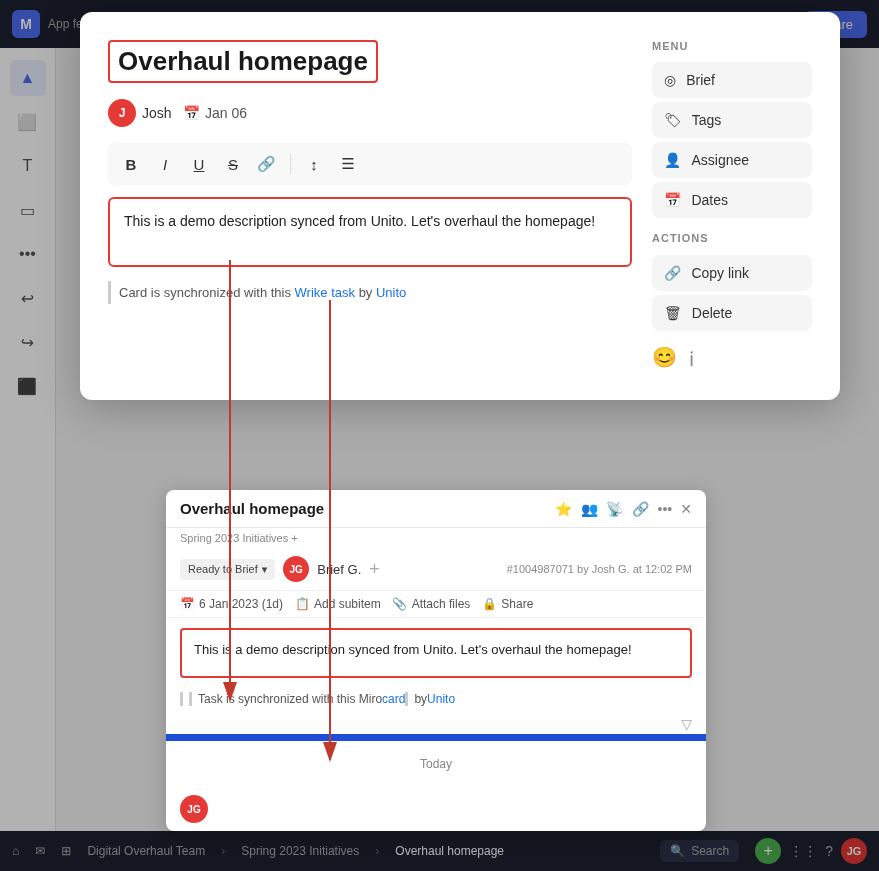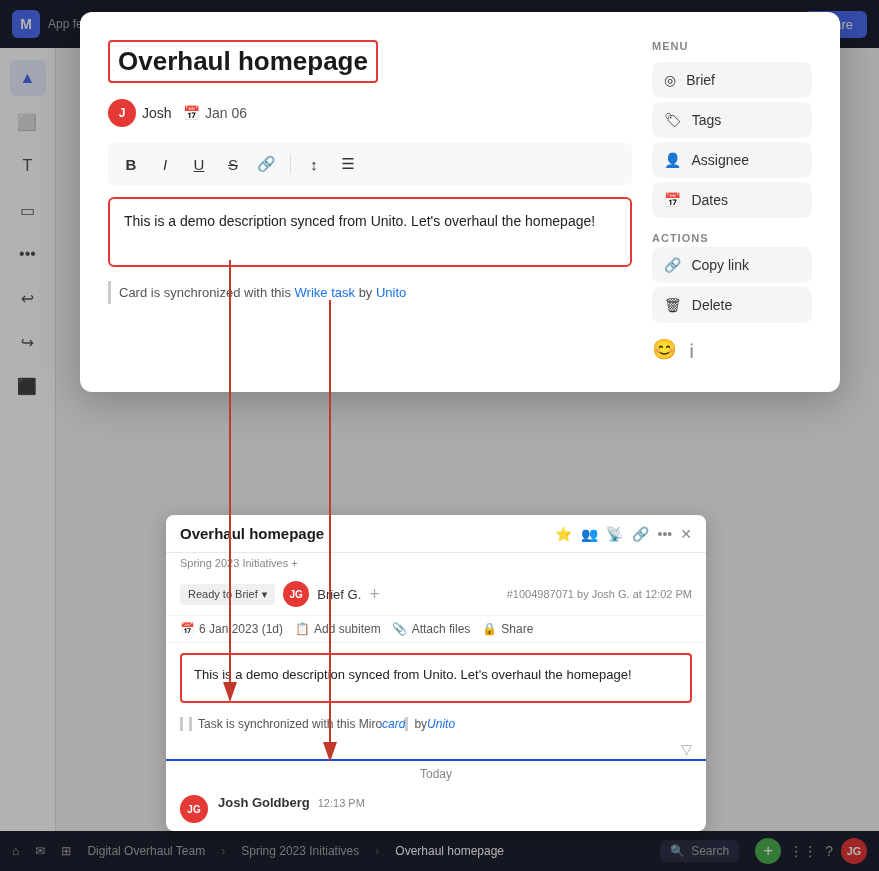--- a/index.html
+++ b/index.html
@@ -120,21 +120,21 @@
 
     
     .menu-label { font-size: 11px; font-weight: 600; color: #888; letter-spacing: 1px; margin-bottom: 10px; }
     .menu-item {
       display: flex; align-items: center; gap: 10px; padding: 10px 12px;
       border-radius: 8px; cursor: pointer; font-size: 14px; color: #333; margin-bottom: 4px;
       background: #f5f5f5;
     }
     .color-dot { width: 16px; height: 16px; background: #4c6ef5; border-radius: 50%; }
 
-    .actions-label { font-size: 11px; font-weight: 600; color: #888; letter-spacing: 1px; margin: 14px 0 3px; }
+    .actions-label { font-size: 11px; font-weight: 600; color: #888; letter-spacing: 1px; margin: 14px 0 11px; }
 
     .bottom-icons { display: flex; gap: 12px; margin-top: 14px; font-size: 20px; color: #888; }
     .bottom-icon { cursor: pointer; }
 
     
     .arrow-container {
       position: absolute; top: 0; left: 0; width: 100%; height: 100%;
       pointer-events: none; z-index: 25;
     }
 
@@ -172,26 +172,26 @@
     .wrike-desc-box {
       margin: 10px 14px; border: 2px solid #e53935; border-radius: 4px; padding: 12px;
       font-size: 13px; color: #222; min-height: 50px;
     }
 
     .wrike-sync-info {
       font-size: 12px; color: #555; padding: 4px 14px 8px;
       border-left: none;
     }
     .wrike-sync-info span { border-left: 3px solid #ccc; padding-left: 6px; display: inline-block; }
-    .wrike-sync-info a { color: #1a73e8; text-decoration: none; font-style: italic; }
+    .wrike-sync-info a { color: #1a73e8; text-decoration: none; }
 
     .wrike-filter { display: flex; justify-content: flex-end; padding: 2px 14px; }
     .filter-icon { font-size: 14px; color: #aaa; cursor: pointer; }
 
-    .wrike-today { text-align: center; font-size: 12px; color: #888; padding: 6px; border-top: 2px solid #1d4ed8; }
+    .wrike-today { text-align: center; font-size: 12px; color: #888; padding: 16px; border-top: 7px solid #1d4ed8; }
 
     .wrike-comment { display: flex; gap: 10px; padding: 8px 14px; }
     .comment-avatar { width: 28px; height: 28px; background: #e53935; border-radius: 50%; display: flex; align-items: center; justify-content: center; color: white; font-size: 10px; font-weight: bold; flex-shrink: 0; }
     .comment-body { flex: 1; }
     .comment-header { display: flex; align-items: baseline; gap: 8px; margin-bottom: 2px; }
     .comment-name { font-size: 13px; font-weight: 600; color: #333; }
     .comment-time { font-size: 11px; color: #888; }
     .comment-text { font-size: 13px; color: #555; }
   </style>
 </head>
@@ -389,19 +389,15 @@
 
   <div class="wrike-filter">
     <span class="filter-icon">▽</span>
   </div>
 
   <div class="wrike-today">Today</div>
 
   <div class="wrike-comment">
     <div class="comment-avatar">JG</div>
     <div class="comment-body">
-      <div class="comment-header">
-        <span class="comment-name">Josh Goldberg</span>
-        <span class="comment-time">12:13 PM</span>
-      </div>
     </div>
   </div>
 </div>
 
 </body></html>

